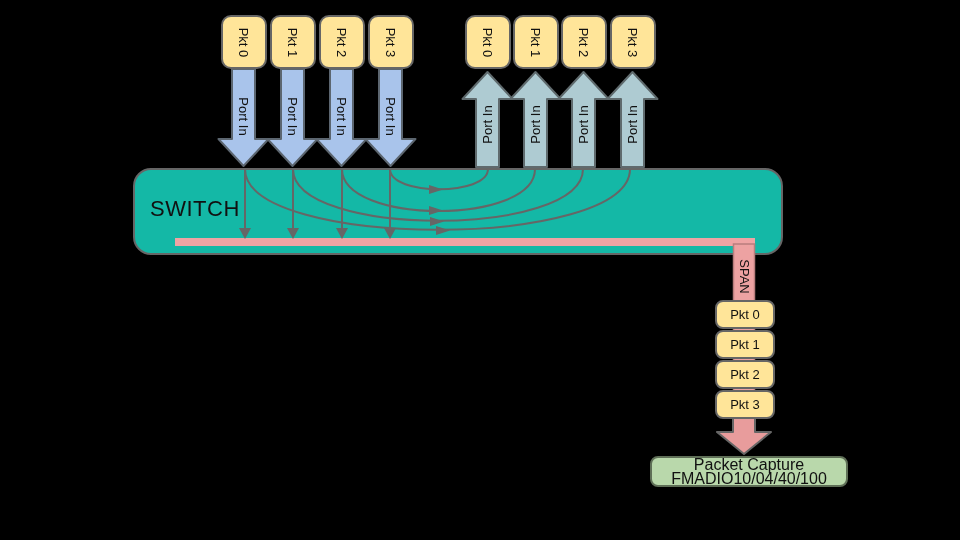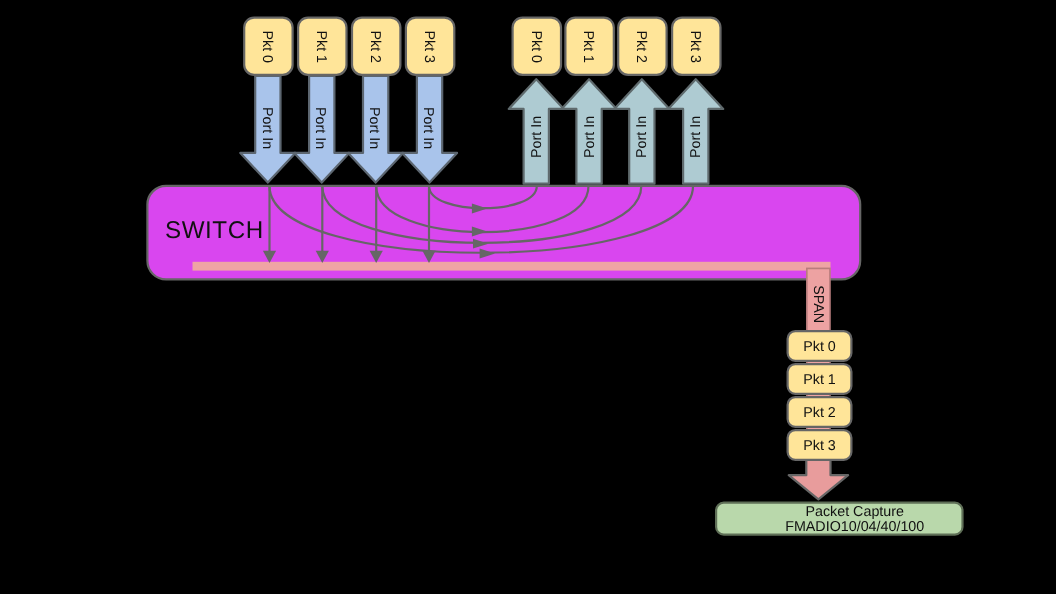--- a/index.html
+++ b/index.html
@@ -1,20 +1,20 @@
 <!DOCTYPE html>
 <html><head>
 <meta charset="utf-8">
 <style>
   html,body{margin:0;padding:0;background:#000;}
   #stage{position:relative;width:960px;height:540px;background:#000;overflow:hidden;
          font-family:"Liberation Sans", sans-serif;}
   
   #switch-box{position:absolute;left:133px;top:168px;width:646px;height:83px;
-    background:#d946ef;border:2px solid #666;border-radius:18px;}
+    background:#14b8a6;border:2px solid #666;border-radius:18px;}
   #switch-label{position:absolute;left:15px;top:26px;font-size:22px;color:#111;
     letter-spacing:0.5px;}
   
   #wires{position:absolute;left:0;top:0;width:960px;height:540px;pointer-events:none;}
   
   .pkt-box{position:absolute;width:42px;height:50px;background:#ffe599;
     border:2px solid #666;border-radius:10px;display:flex;align-items:center;
     justify-content:center;}
   .pkt-box span{transform:rotate(90deg);font-size:13px;color:#111;white-space:nowrap;}
   
@@ -24,21 +24,21 @@
   .rot-cw span{transform:rotate(90deg);}
   .rot-ccw span{transform:rotate(-90deg);}
   
   .stack-box{position:absolute;left:715px;width:56px;height:25px;background:#ffe599;
     border:2px solid #666;border-radius:8px;display:flex;align-items:center;
     justify-content:center;font-size:13px;color:#111;}
   
   #capture-box{position:absolute;left:650px;top:456px;width:194px;height:27px;
     background:#b9d8ab;border:2px solid #5f6f57;border-radius:8px;display:flex;
     flex-direction:column;align-items:center;justify-content:center;line-height:14px;
-    font-size:13px;color:#111;padding-left:28px;}
+    font-size:16px;color:#111;}
 </style>
 </head>
 <body>
 
 <div id="stage">
 
   <div id="switch-box">
     <div id="switch-label">SWITCH</div>
   </div>
 

